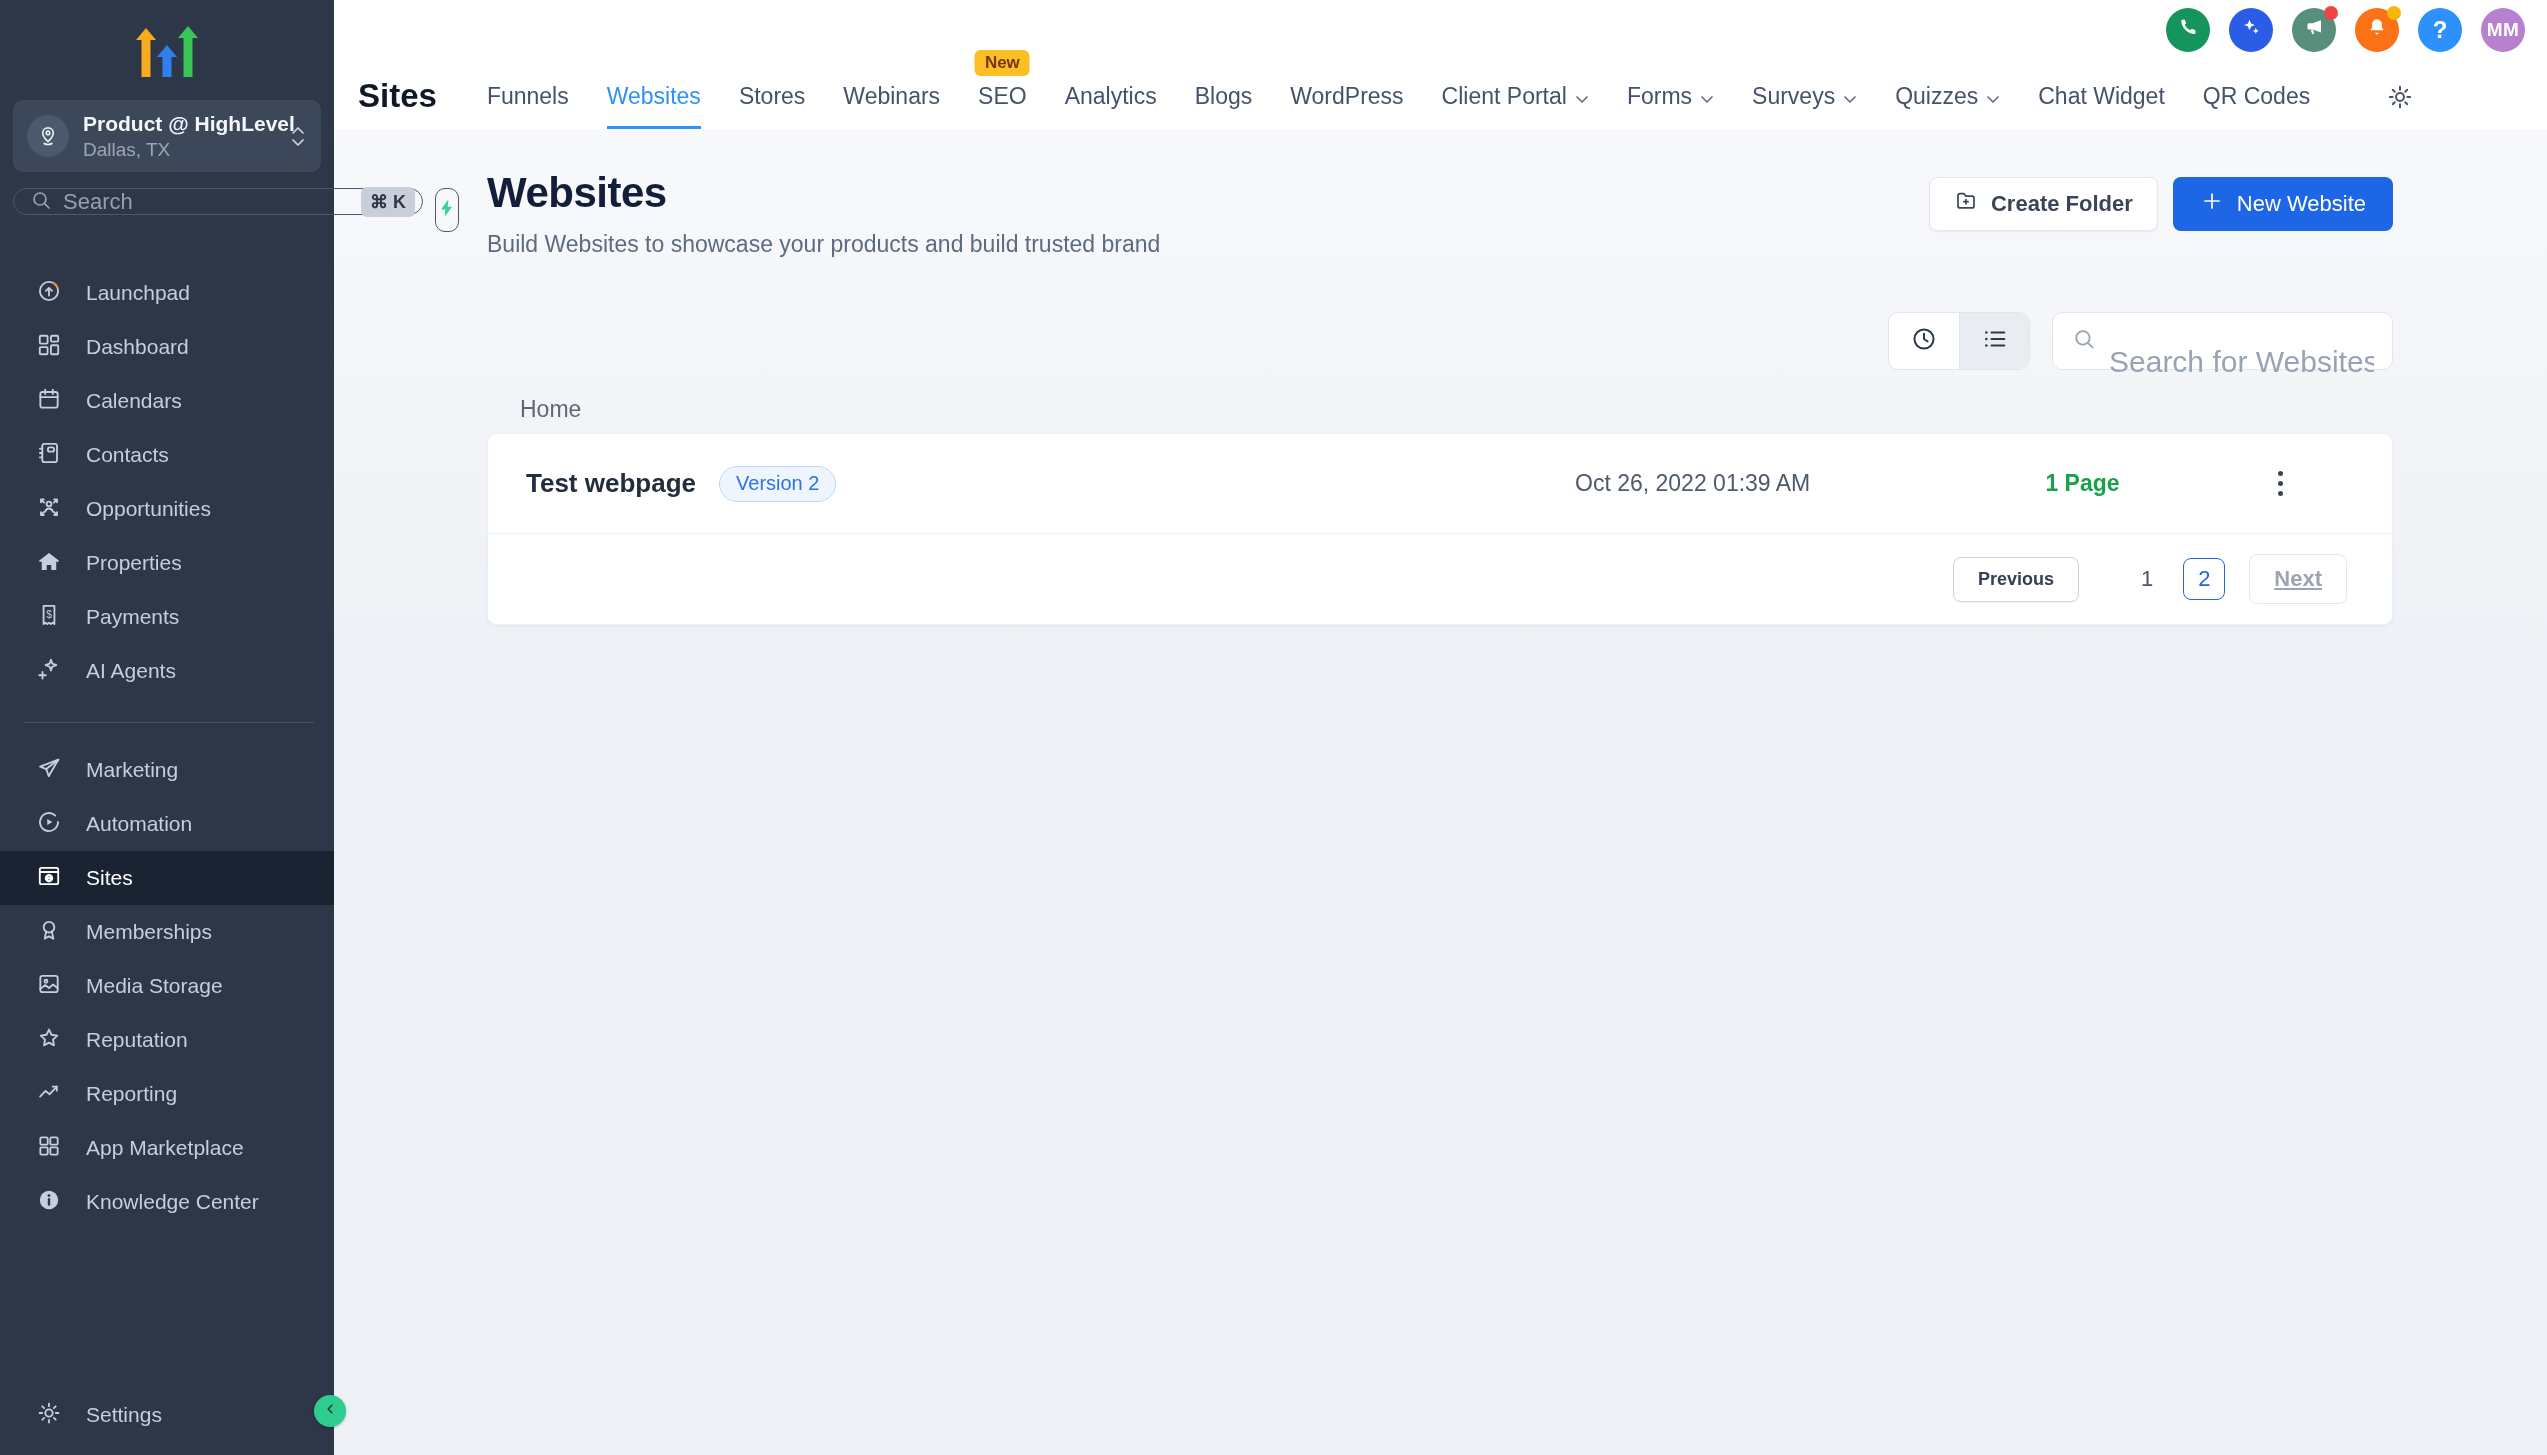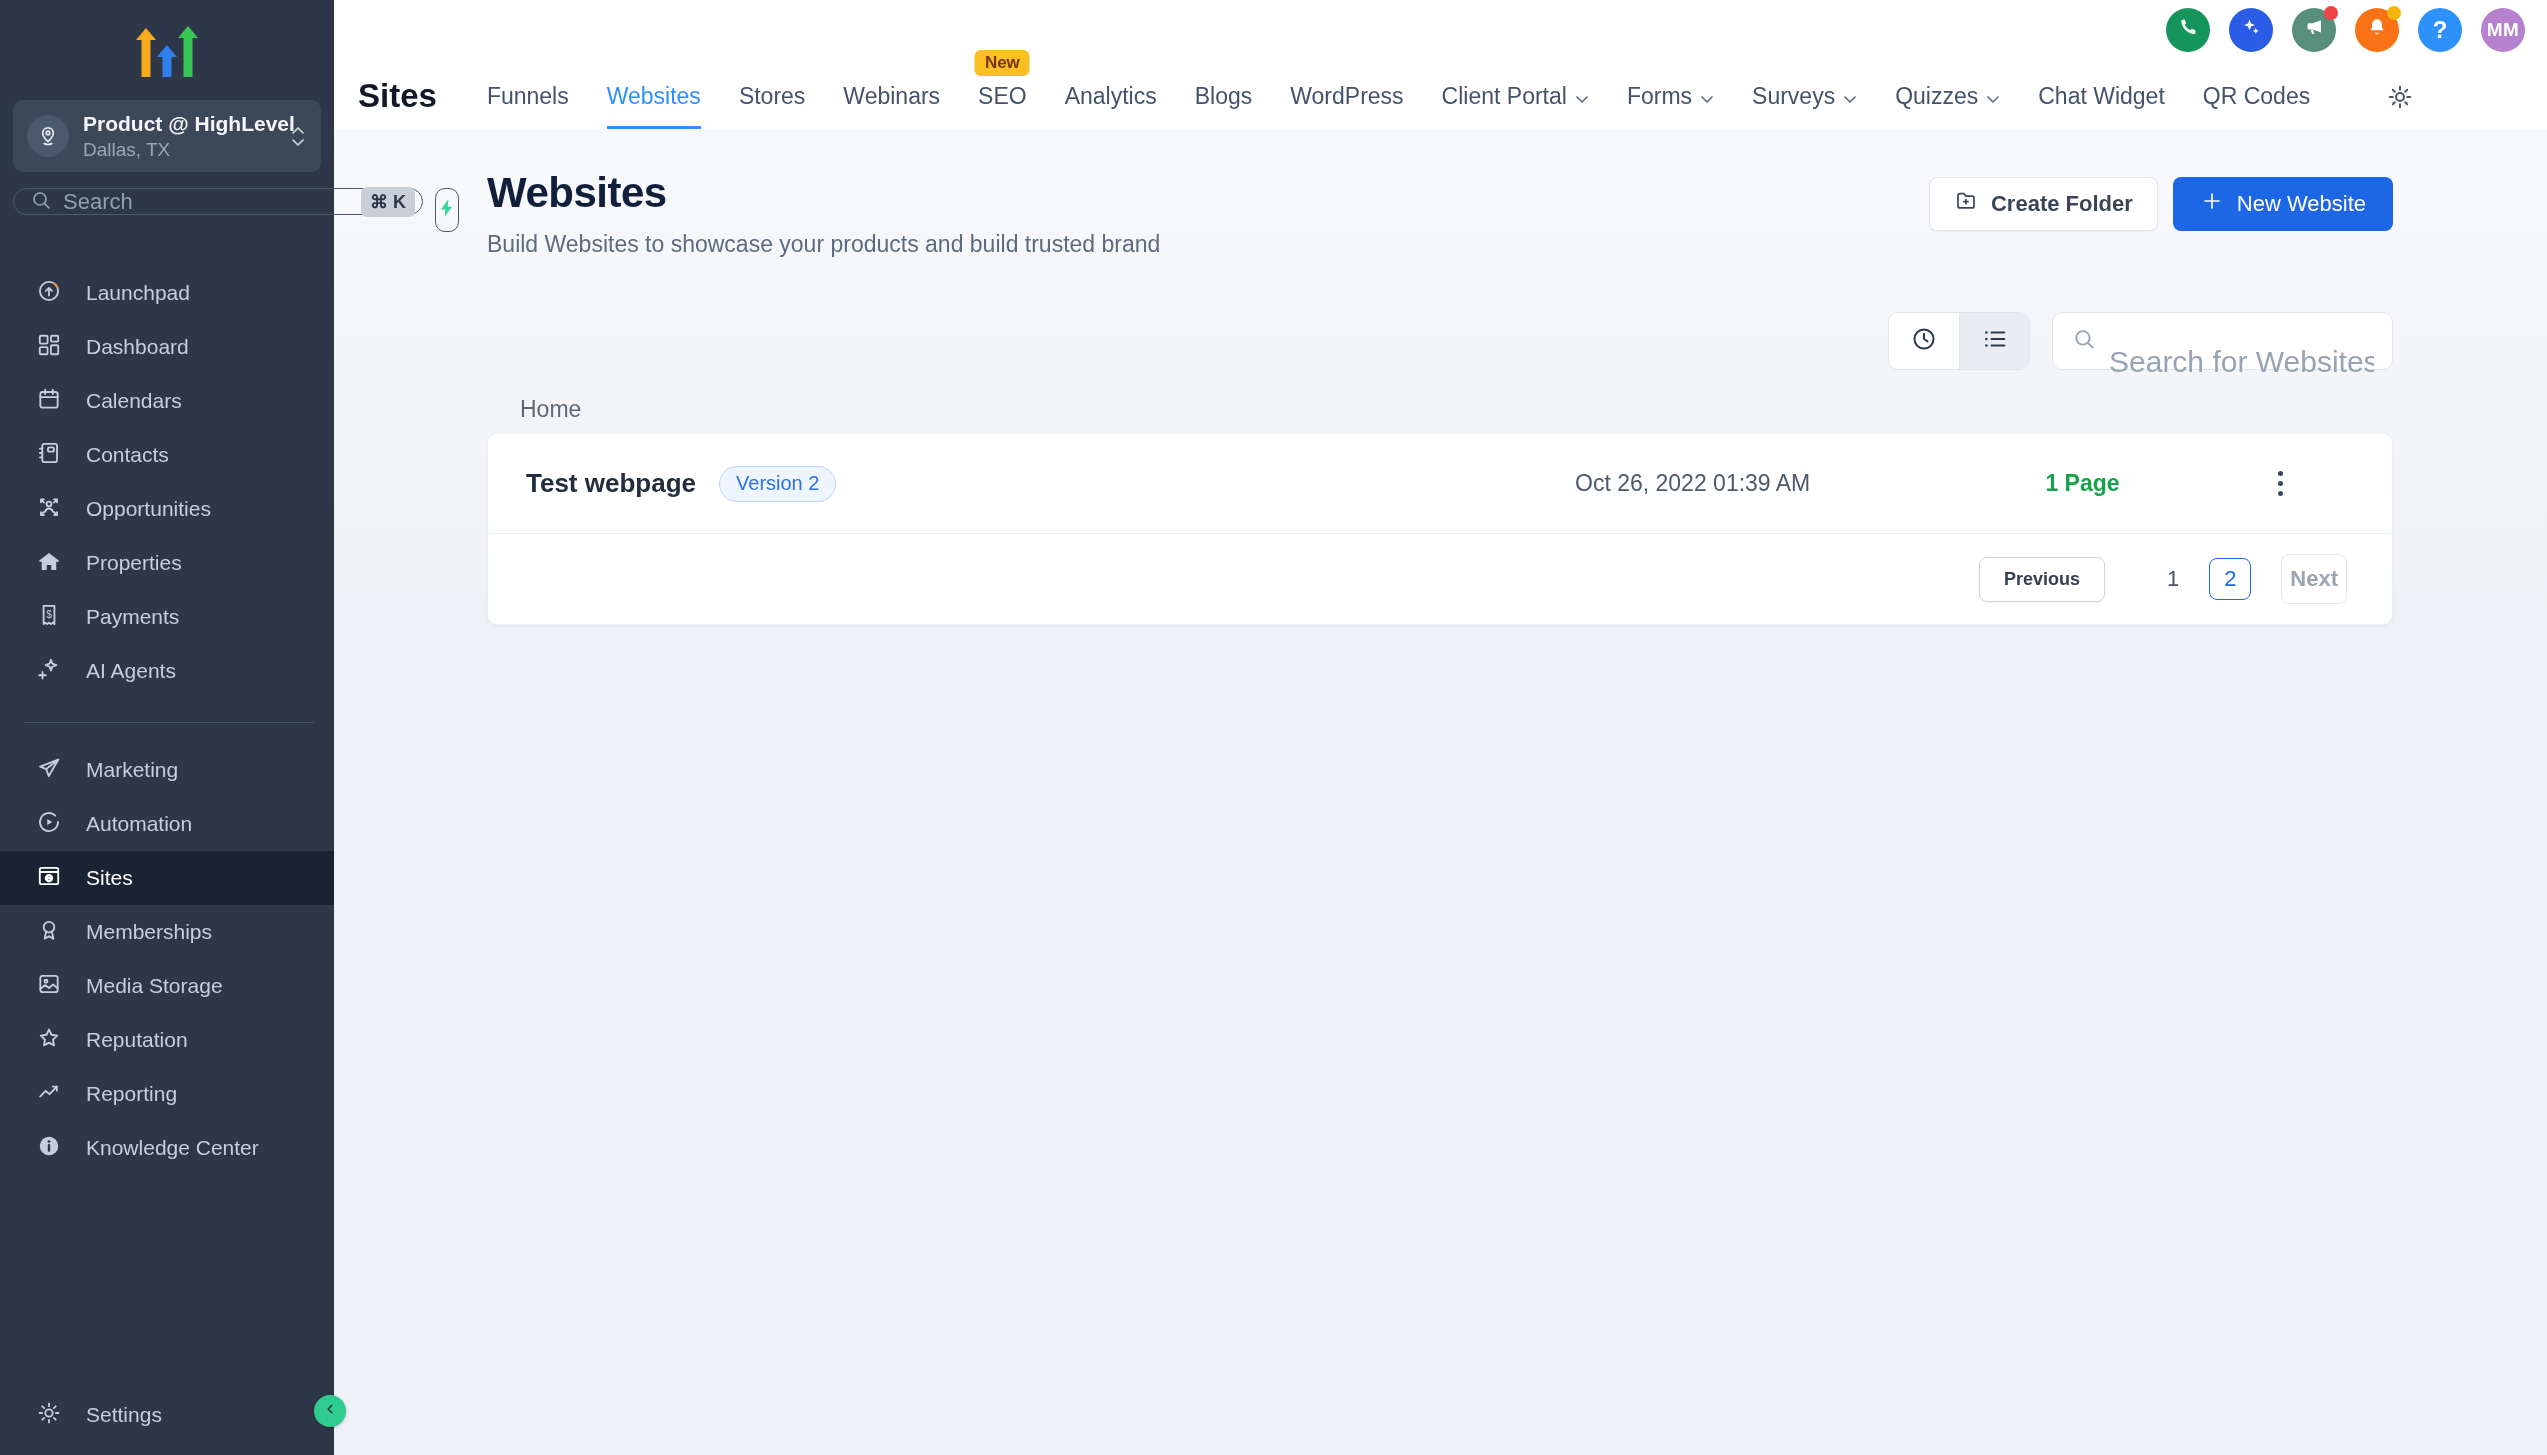--- a/index.html
+++ b/index.html
@@ -82,21 +82,21 @@
   .pill { font-size:20px; color:#2b72e8; background:#eef5ff; border:1px solid #bcd7fa; border-radius:994px; padding:5px 16px 6px; font-weight:400; white-space:nowrap; }
   .row-date { font-size:23px; color:#4d5a6a; }
   .row-pages { font-size:23px; color:#17a34a; font-weight:600; justify-self:center; cursor:pointer; }
   .kebab { display:flex; flex-direction:column; gap:5px; margin-left:58px; padding:8px; cursor:pointer; width:fit-content; }
   .kebab i { width:5px; height:5px; border-radius:50%; background:#3a4658; display:block; }
 
   .t-foot { display:flex; justify-content:flex-end; align-items:center; height:90px; padding-right:45px; }
   .btn-prev { padding:11px 24px; border:1px solid #d0d5dd; border-radius:8px; background:#fff; font-size:18px; font-weight:600; color:#344054; box-shadow:0 1px 2px rgba(16,24,40,.05); cursor:pointer; font-family:inherit; }
   .page-num { font-size:22px; color:#475467; margin-left:62px; cursor:pointer; }
   .page-current { width:42px; height:42px; border:1px solid #1d66e5; border-radius:8px; color:#1d66e5; font-size:22px; display:flex; align-items:center; justify-content:center; margin-left:30px; cursor:pointer; }
-  .btn-next { margin-left:30px; padding:11px 8px; border:1px solid #e4e7ec; border-radius:8px; background:#fff; font-size:22px; font-weight:600; color:#9aa4b2; cursor:default; font-family:inherit; }
+  .btn-next { margin-left:24px; padding:11px 24px; border:1px solid #e4e7ec; border-radius:8px; background:#fff; font-size:22px; font-weight:600; color:#9aa4b2; cursor:default; font-family:inherit;text-decoration:underline; }
 </style>
 </head>
 <body>
 
 <div class="app">
 
   <aside class="sidebar">
 
     <div class="logo-wrap">
       <svg width="64" height="56" viewBox="0 0 64 56">
@@ -294,20 +294,31 @@
           <svg class="ic" width="26" height="26" viewBox="0 0 24 24">
               <path d="M3.8 16.2l5-5.2 3.8 3 6.6-7"></path>
               <path d="M15.4 7h3.8v3.8"></path>
             </svg>
         </span>
         <span>Reporting</span>
       </div>
       <div class="nav-item">
         <span>
           <svg class="ic" width="26" height="26" viewBox="0 0 24 24">
+              <rect x="4" y="4" width="6.8" height="6.8" rx="1.2"></rect>
+              <rect x="13.2" y="4" width="6.8" height="6.8" rx="1.2"></rect>
+              <rect x="4" y="13.2" width="6.8" height="6.8" rx="1.2"></rect>
+              <rect x="13.2" y="13.2" width="6.8" height="6.8" rx="1.2"></rect>
+            </svg>
+        </span>
+        <span>App Marketplace</span>
+      </div>
+      <div class="nav-item">
+        <span>
+          <svg class="ic" width="26" height="26" viewBox="0 0 24 24">
               <circle class="f" cx="12" cy="12" r="8.5"></circle>
               <path d="M12 11.2v5" stroke="#2d3748" stroke-width="2.2"></path>
               <circle cx="12" cy="7.9" r="1.3" fill="#2d3748" stroke="none"></circle>
             </svg>
         </span>
         <span>Knowledge Center</span>
       </div>
     </nav>
 
     <div class="sidebar-spacer"></div>

